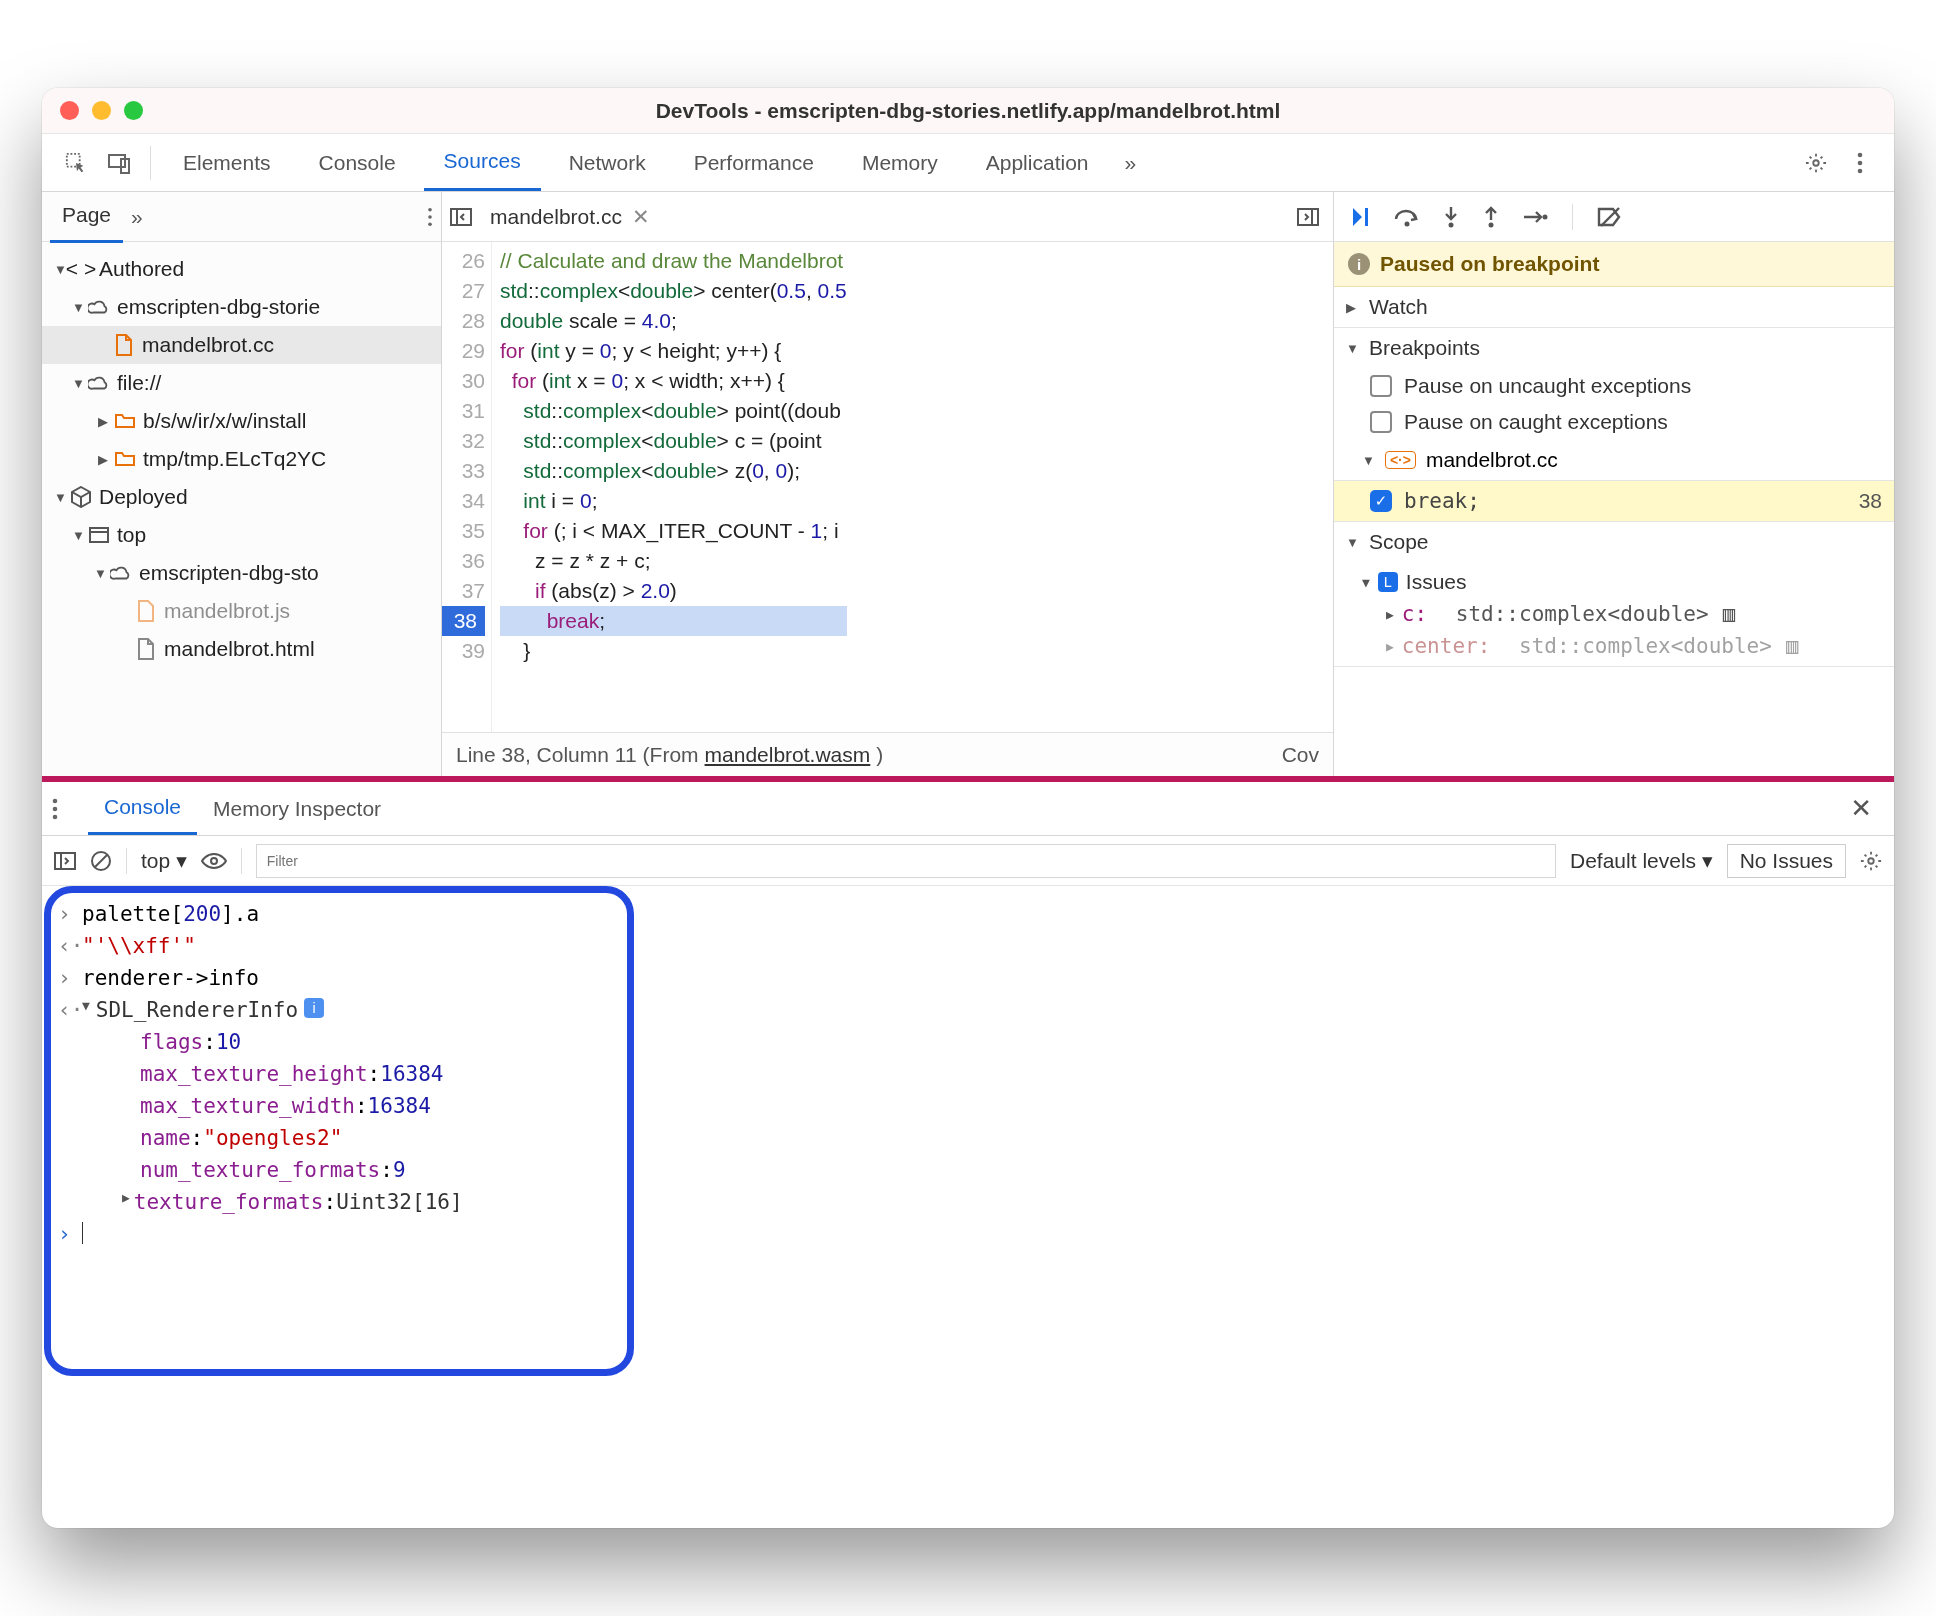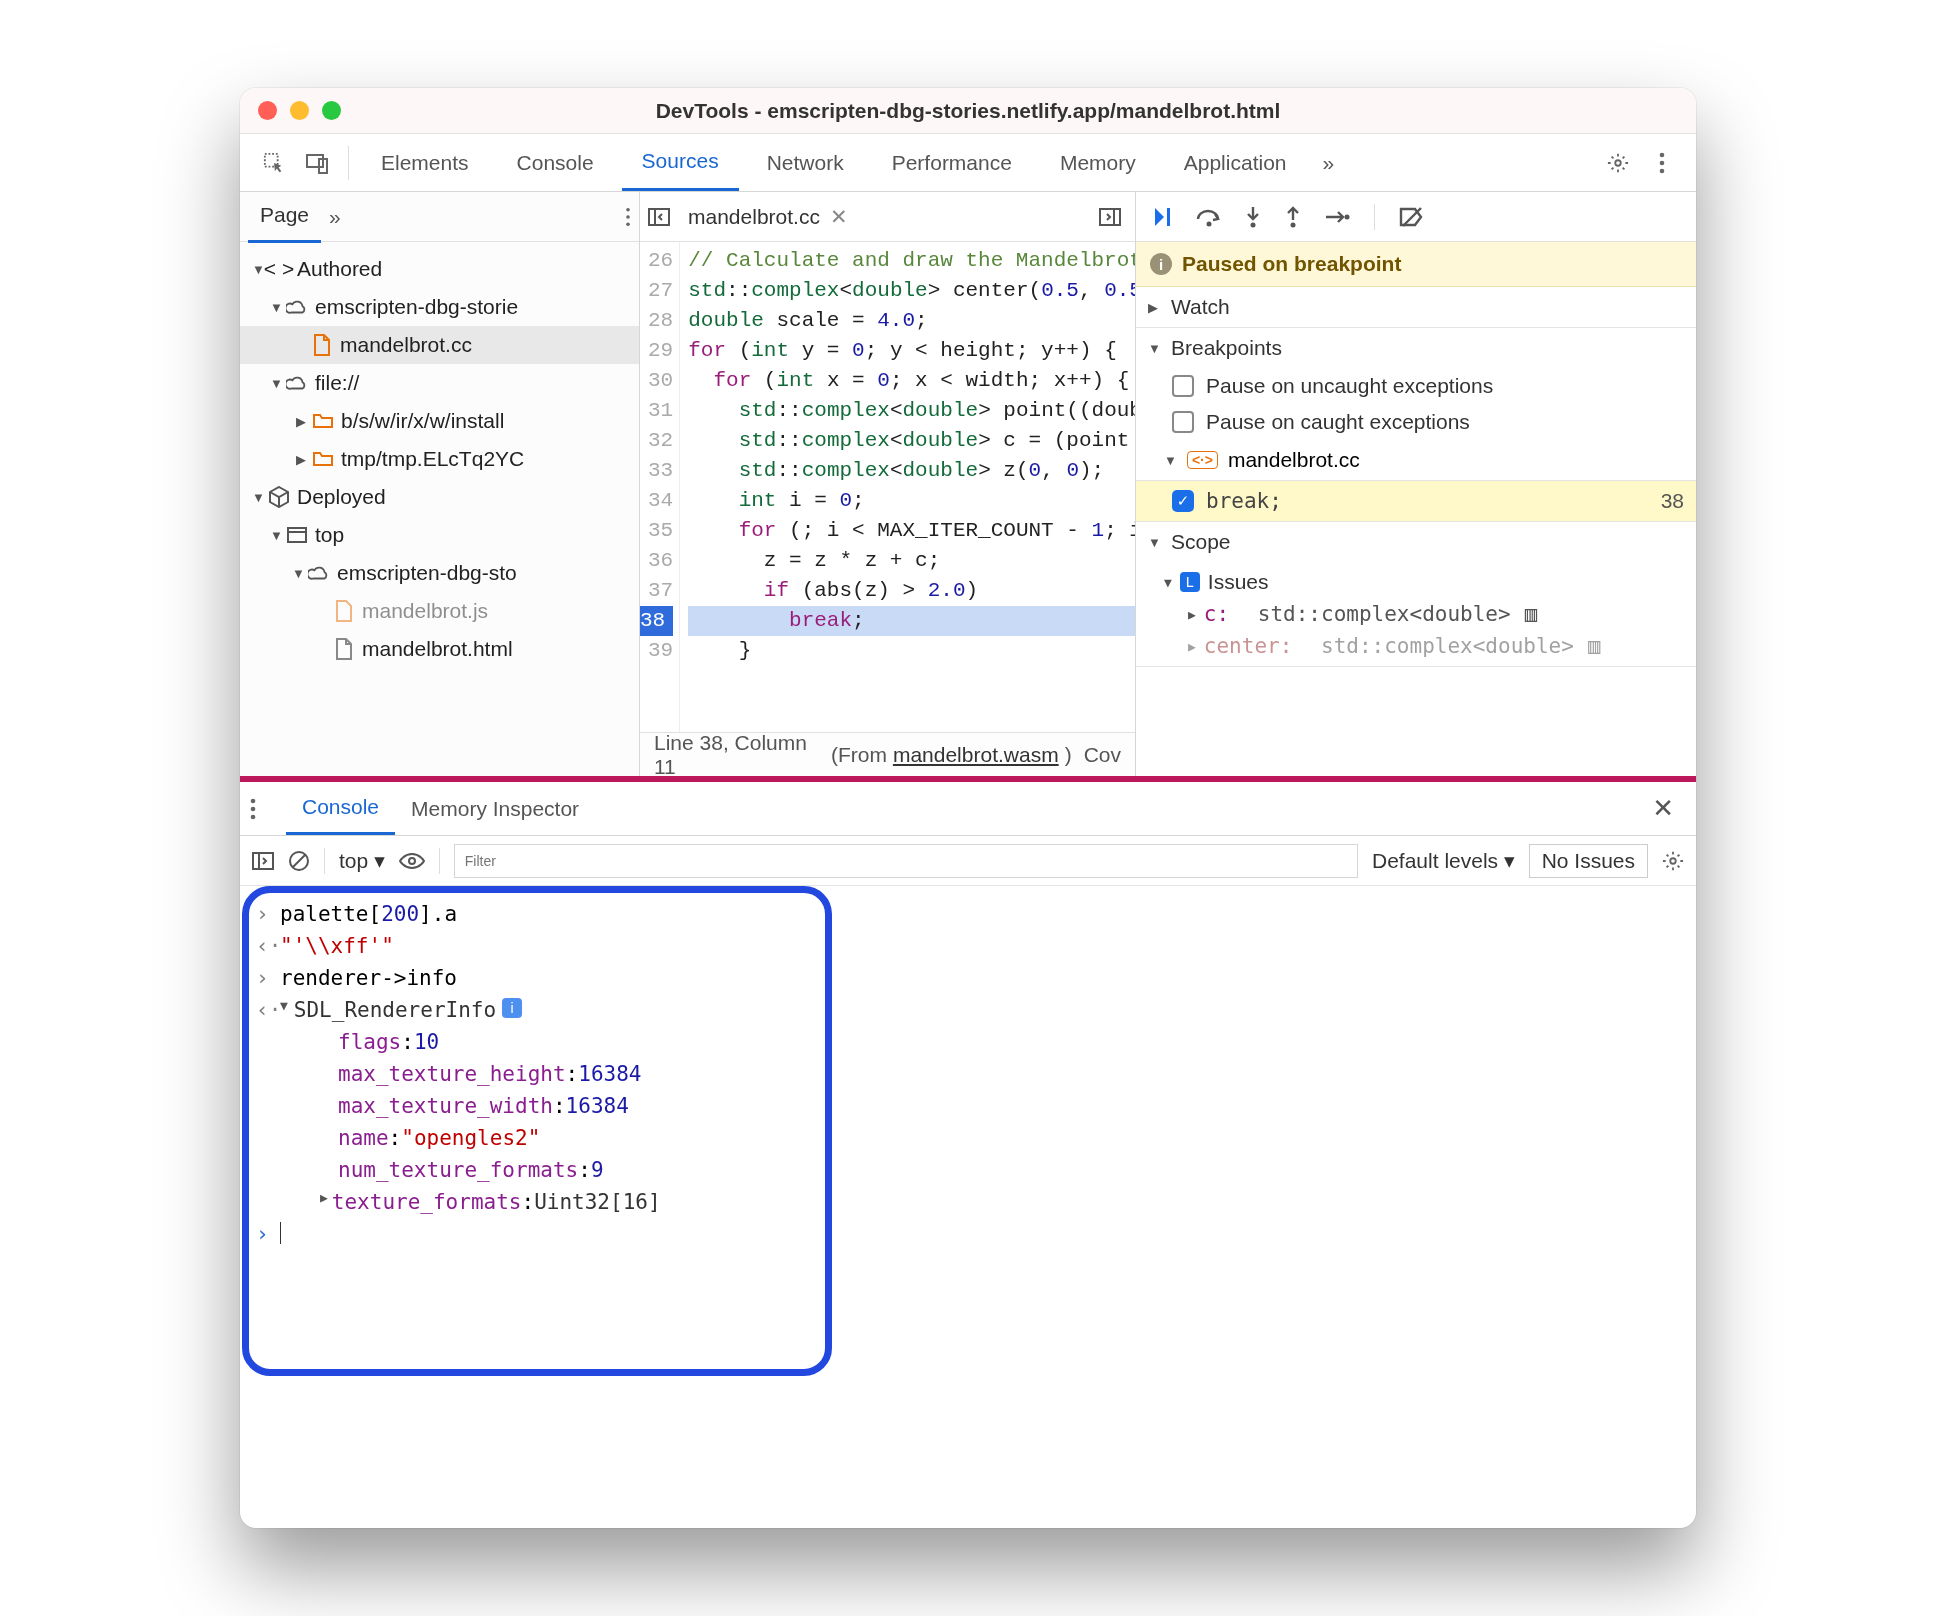--- a/index.html
+++ b/index.html
@@ -6,21 +6,21 @@
 body {
   font-family: -apple-system, BlinkMacSystemFont, "Segoe UI", Helvetica, Arial, sans-serif;
   background: #fff;
   width: 1936px;
   height: 1616px;
   display: flex;
   align-items: center;
   justify-content: center;
 }
 .window {
-  width: 1456px;
+  width: 1852px;
   height: 1440px;
   background: #fff;
   border-radius: 16px;
   box-shadow: 0 40px 80px rgba(0,0,0,.4), 0 0 0 1px rgba(0,0,0,.05);
   overflow: hidden;
   display: flex;
   flex-direction: column;
   font-size: 21px;
 }
 
@@ -66,21 +66,21 @@
 .trow .tri { width:15px; font-size:13px; color:#555; }
 .trow .ic { width:24px; text-align:center; margin-right:6px; display:inline-flex; align-items:center; justify-content:center; }
 .trow.fade{opacity:.5}
 
 .editor { flex:1; display:flex; flex-direction:column; border-right:1px solid #d6d6d6; min-width:0; }
 .edtabs { height:50px; display:flex; align-items:center; padding:0 8px; border-bottom:1px solid #e1e1e1; }
 .edtabs .wrapicon{width:28px; text-align:center; color:#555;}
 .edtab { padding:0 12px; display:flex; align-items:center; gap:10px; color:#333; }
 .edtab .x { color:#888; }
 .edtabs .sp{flex:1}
-.code { display:flex; flex:1; font-family: Liberation Mono, monospace; font-size:21px; line-height:30px; overflow:hidden; position:relative; }
+.code { display:flex; flex:1; font-family: Liberation Sans, sans-serif; font-size:21px; line-height:30px; overflow:hidden; position:relative; }
 .gutter { width:50px; text-align:right; padding:4px 6px 4px 0; color:#aaa; user-select:none; background:#fff; border-right:1px solid #eee; }
 .codecol { padding:4px 0 4px 8px; white-space:pre; color:#222; }
 .codecol .ln { height:30px; }
 .hlmark { background:#2f6bdb; color:#fff; padding:0 8px 0 0; clip-path: polygon(0 0, 85% 0, 100% 50%, 85% 100%, 0 100%); }
 .kw{color:#9a1d7a;} .type{color:#136a3a;} .num{color:#1a1aa6;}
 .cmt{color:#59873a;}
 .status { height:44px; border-top:1px solid #e1e1e1; display:flex; align-items:center; padding:0 14px; color:#555; gap:6px; background:#fdfdfd; font-family:inherit; }
 .status u { color:#333; }
 
 .right { width:560px; display:flex; flex-direction:column; overflow:hidden; }

